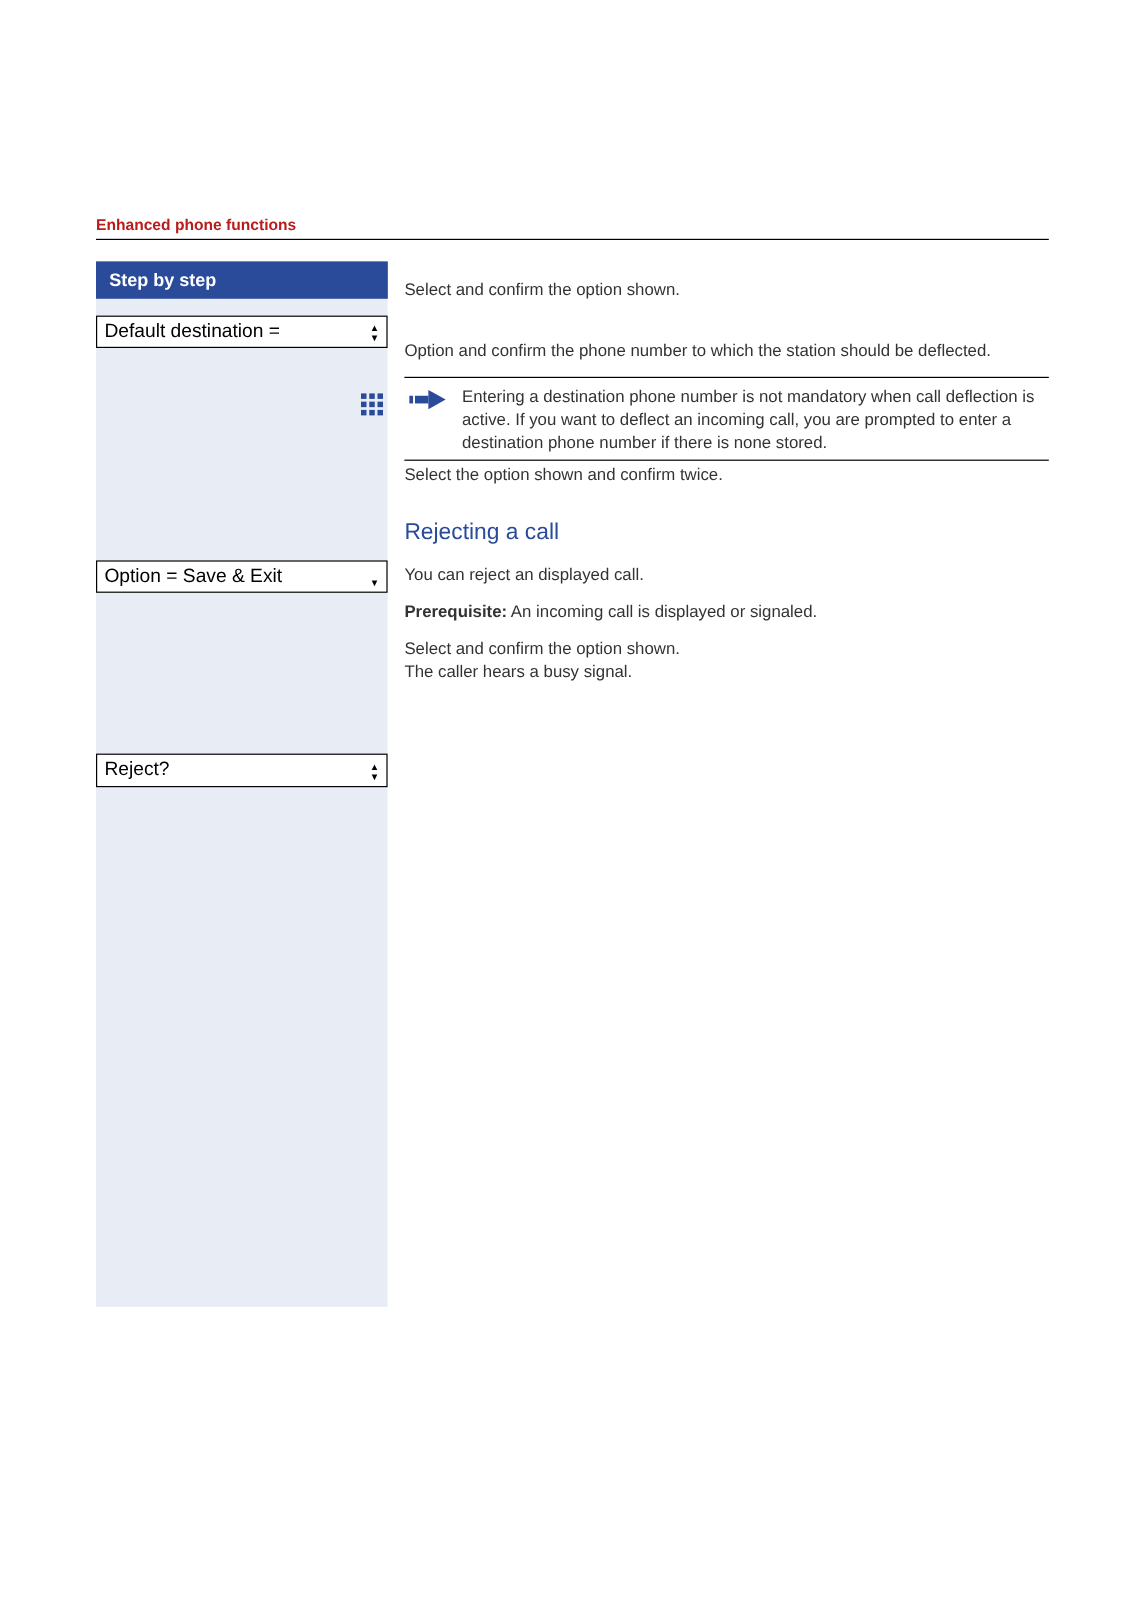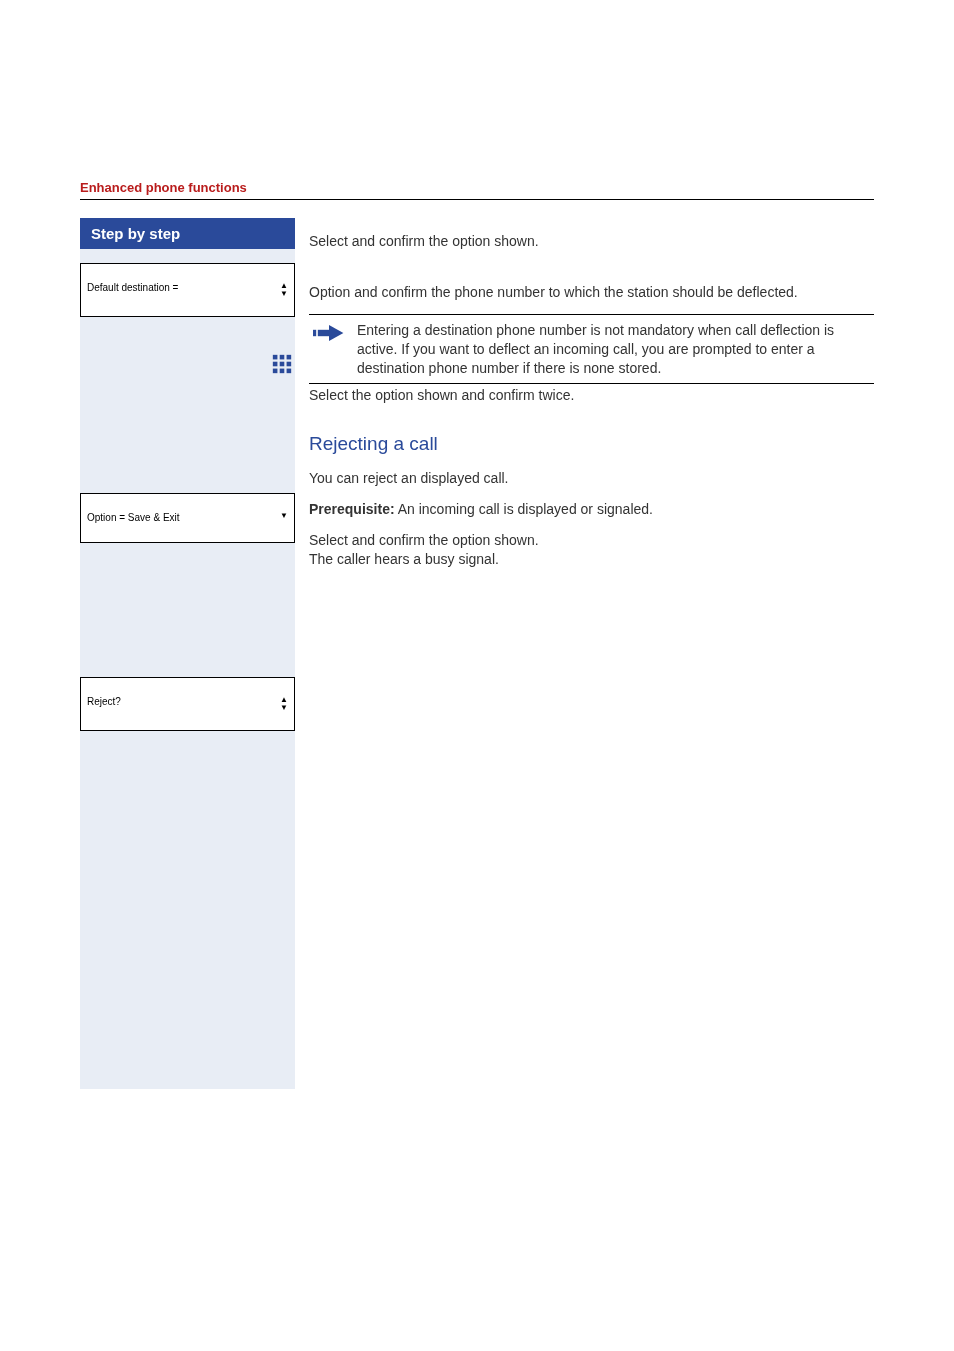--- a/index.html
+++ b/index.html
@@ -22,21 +22,21 @@
   .hr {
     border: none;
     border-top: 1.5px solid #000;
     margin: 0 0 18px 0;
   }
   .layout {
     display: flex;
     gap: 14px;
   }
   .left {
-    width: 215px;
+    width: 243px;
     flex-shrink: 0;
   }
   .right {
     flex: 1;
     font-size: 14px;
     color: #333;
   }
   .step-header {
     background: #2a4a9a;
     color: #fff;
@@ -48,26 +48,26 @@
   .left-column-bg {
     background: #e8edf5;
     min-height: 840px;
     position: relative;
   }
   .display-box {
     background: #fff;
     border: 1px solid #000;
     font-family: "Arial Narrow", Arial, sans-serif;
     font-stretch: condensed;
-    font-size: 10px;
-    padding: 18px 6px;
+    font-size: 16px;
+    padding: 3px 6px;
     margin: 0;
     display: flex;
     justify-content: space-between;
-    align-items: flex-start;
+    align-items: flex-end;
     line-height: 1.2;
   }
   .display-box .arrows {
     font-size: 11px;
     line-height: 1;
     display: flex;
     flex-direction: column;
     align-items: center;
   }
   .arrow-up::before { content: "▲"; display:block; font-size:8px; }

